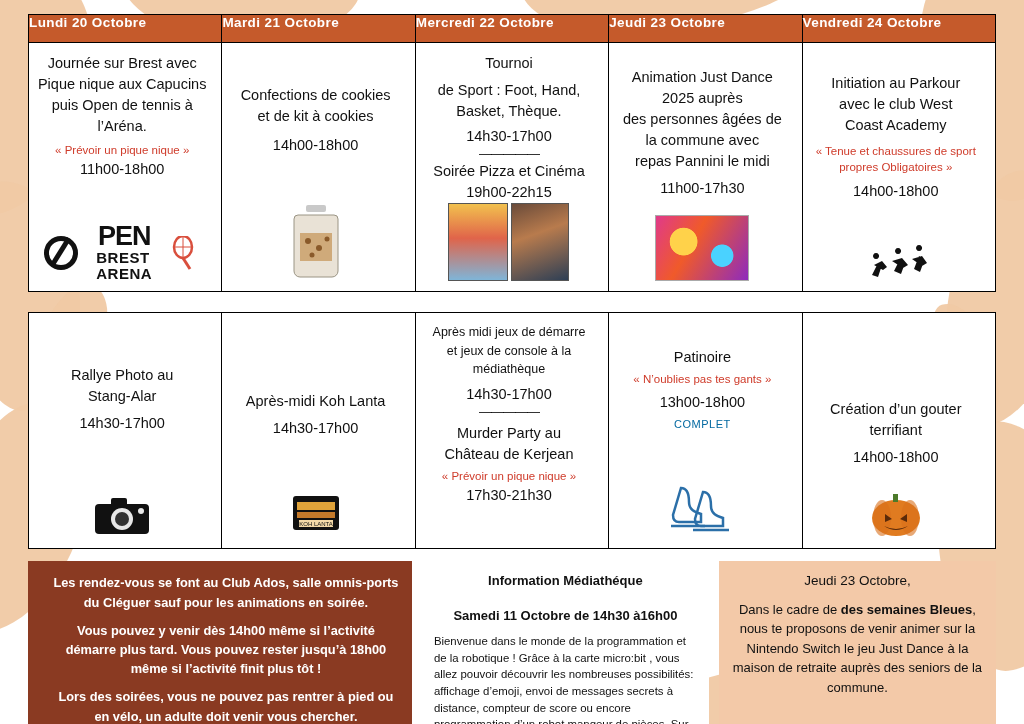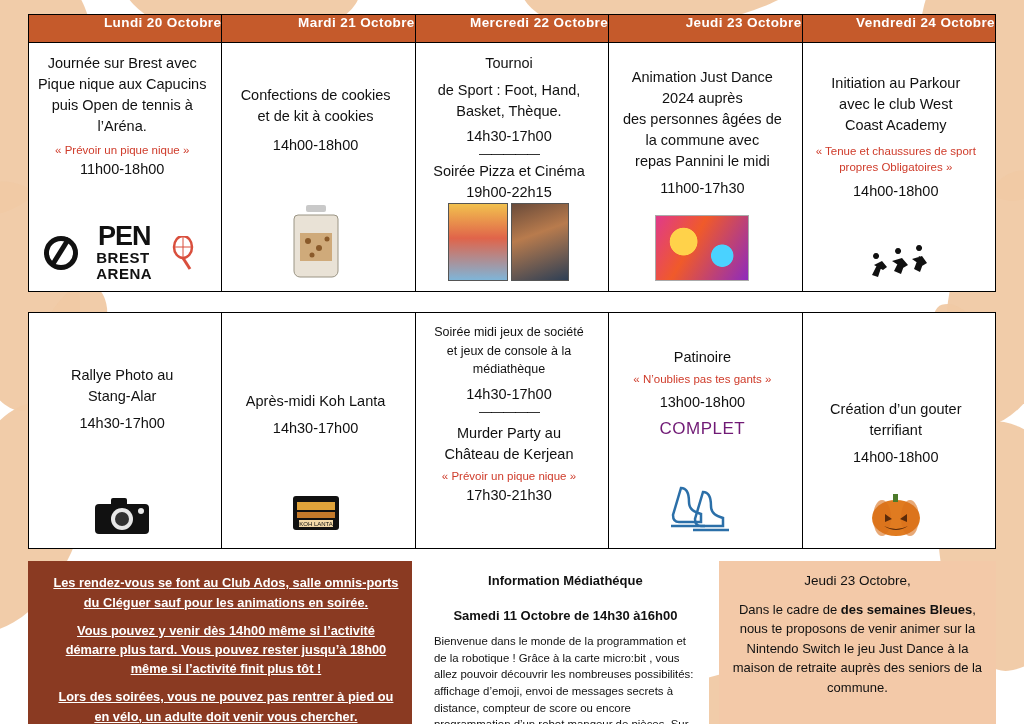--- a/index.html
+++ b/index.html
@@ -60,21 +60,21 @@
     border: 1.5px solid #000;
     vertical-align: top;
     padding: 0;
   }
   th.dayhead {
     background: #c55a2b;
     color: #ffffff;
     font-size: 13.5px;
     font-weight: bold;
     letter-spacing: .4px;
-    text-align: right;
+    text-align: left;
     height: 27px;
     padding: 4px 2px;
     font-family: "Liberation Sans", sans-serif;
   }
   td.daycell {
     height: 235px;
     position: relative;
     text-align: center;
   }
   .cellinner {
@@ -93,22 +93,22 @@
   }
   .line.small {
     font-size: 12.5px;
   }
   .line.red {
     color: #cf3b2a;
     font-size: 11.5px;
     line-height: 1.35;
   }
   .line.redbig {
-    color: #701a75;
-    font-size: 17px;
+    color: #0369a1;
+    font-size: 11px;
     font-weight: normal;
     letter-spacing: .5px;
   }
   .sep {
     font-size: 13px;
     line-height: 1.1;
     color: #111;
     letter-spacing: -1px;
   }
   .art {
@@ -145,21 +145,21 @@
   .box.mid {
     width: 290px;
     background: #ffffff;
     color: #111;
   }
   .box.right {
     width: 280px;
     background: #f3c9a8;
     color: #111;
   }
-  .box p { margin: 0 0 9px 12px; text-decoration: underline; }
+  .box p { margin: 0 0 9px 12px; }
   .box.mid .title { font-weight: bold; font-size: 13px; margin-bottom: 15px; }
   .box.mid .title2 { font-weight: bold; font-size: 13px; margin-bottom: 8px; }
   .box.mid .body { font-size: 11.4px; line-height: 1.45; text-align: left; }
   .box.right .title { font-weight: normal; font-size: 13.5px; margin-bottom: 8px; }
   .box.right .body { font-size: 13px; line-height: 1.5; }
   .box.right b { font-weight: bold; }
 
   
   .open-logo {
     display: flex;
@@ -317,21 +317,21 @@
             <span class="poster"></span>
                 <span class="poster2"></span>
           </div>
         </div>
       </td>
 
       <td class="daycell">
         <div class="cellinner">
           <div style="height:14px"></div>
           <div class="line">Animation Just Dance</div>
-          <div class="line">2024 auprès</div>
+          <div class="line">2025 auprès</div>
           <div class="line">des personnes âgées de</div>
           <div class="line">la commune avec</div>
           <div class="line">repas Pannini le midi</div>
           <div style="height:6px"></div>
           <div class="line">11h00-17h30</div>
           <div class="art">
             <div class="jd-art"></div>
           </div>
         </div>
       </td>
@@ -398,21 +398,21 @@
               <path d="M10 22 h38 v6 h-38z" fill="#c4792a"></path>
               <rect x="12" y="30" width="34" height="7" fill="#f3d9a8"></rect>
               <text x="29" y="36" font-size="6" text-anchor="middle" fill="#111" font-family="Liberation Sans, sans-serif">KOH LANTA</text>
             </svg>
           </div>
         </div>
       </td>
 
       <td class="daycell">
         <div class="cellinner">
-          <div class="line small">Soirée midi jeux de société</div>
+          <div class="line small">Après midi jeux de démarre</div>
           <div class="line small">et jeux de console à la</div>
           <div class="line small">médiathèque</div>
           <div style="height:6px"></div>
           <div class="line">14h30-17h00</div>
           <div class="sep">—————</div>
           <div style="height:4px"></div>
           <div class="line">Murder Party au</div>
           <div class="line">Château de Kerjean</div>
           <div style="height:4px"></div>
           <div class="line red">« Prévoir un pique nique »</div>

